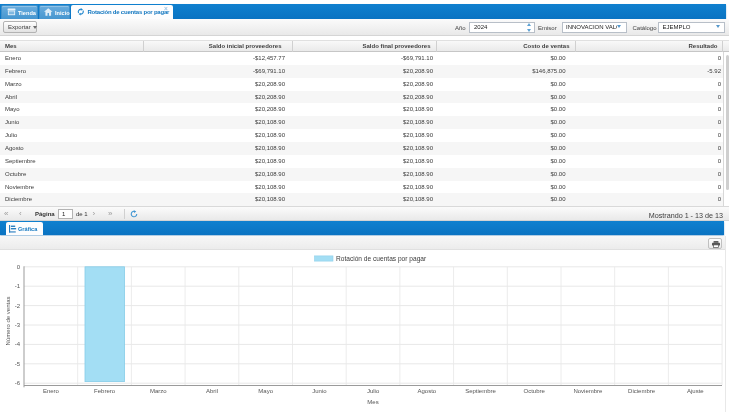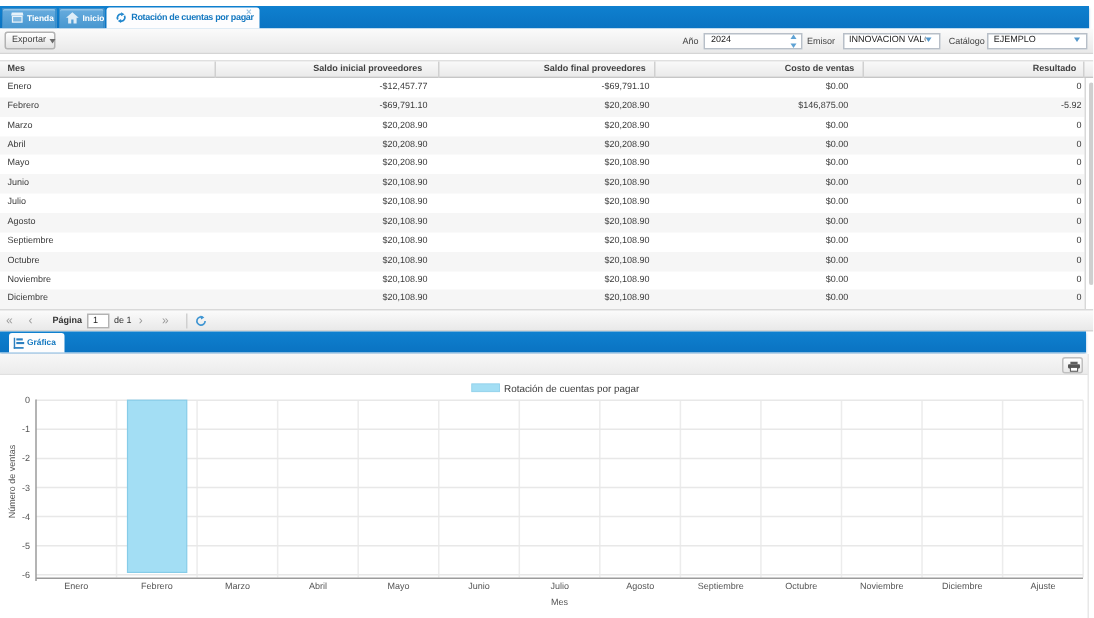--- a/index.html
+++ b/index.html
@@ -184,20 +184,21 @@
     <div class="lbl" style="left:35px;top:3.5px;color:#333;font-weight:bold;">Página</div>
     <div class="field" style="left:58px;top:1.5px;width:14.5px;height:10.5px;line-height:9px;padding-left:3px;border-color:#b3b3b3;">1</div>
     <div class="lbl" style="left:76px;top:3.5px;color:#333;">de 1</div>
     <div class="pnav" style="left:92.5px;">›</div>
     <div class="pnav" style="left:108px;">»</div>
     <div class="abs" style="left:124px;top:2px;width:1px;height:10px;background:#d0d0d0;"></div>
     <svg class="abs" style="left:129.5px;top:2.8px;" width="8" height="8" viewBox="0 0 16 16">
       <path d="M13.5 8 A5.5 5.5 0 1 1 10.5 3.1" fill="none" stroke="#3f95d2" stroke-width="2.2"></path>
       <path d="M7.5 0.5 L12.5 3.2 L8 6 Z" fill="#3f95d2"></path>
     </svg>
+    <div class="lbl" style="left:0;top:3.5px;width:723px;text-align:right;color:#3c3c3c;font-size:7.2px;">Mostrando 1 - 13 de 13</div>
   </div>
 
   <div class="abs" id="tabbar2">
     <div id="gtab">
       <svg class="abs" style="left:3.5px;top:3px;" width="7.5" height="7.5" viewBox="0 0 8 8">
         <rect x="0" y="0" width="1.2" height="8" fill="#2a7fc0"></rect>
         <rect x="0" y="6.8" width="7.2" height="1.2" fill="#2a7fc0"></rect>
         <rect x="2" y="0.6" width="4.6" height="1.5" fill="#2a7fc0"></rect>
         <rect x="2" y="3.2" width="5.6" height="1.5" fill="#2a7fc0"></rect>
       </svg>

